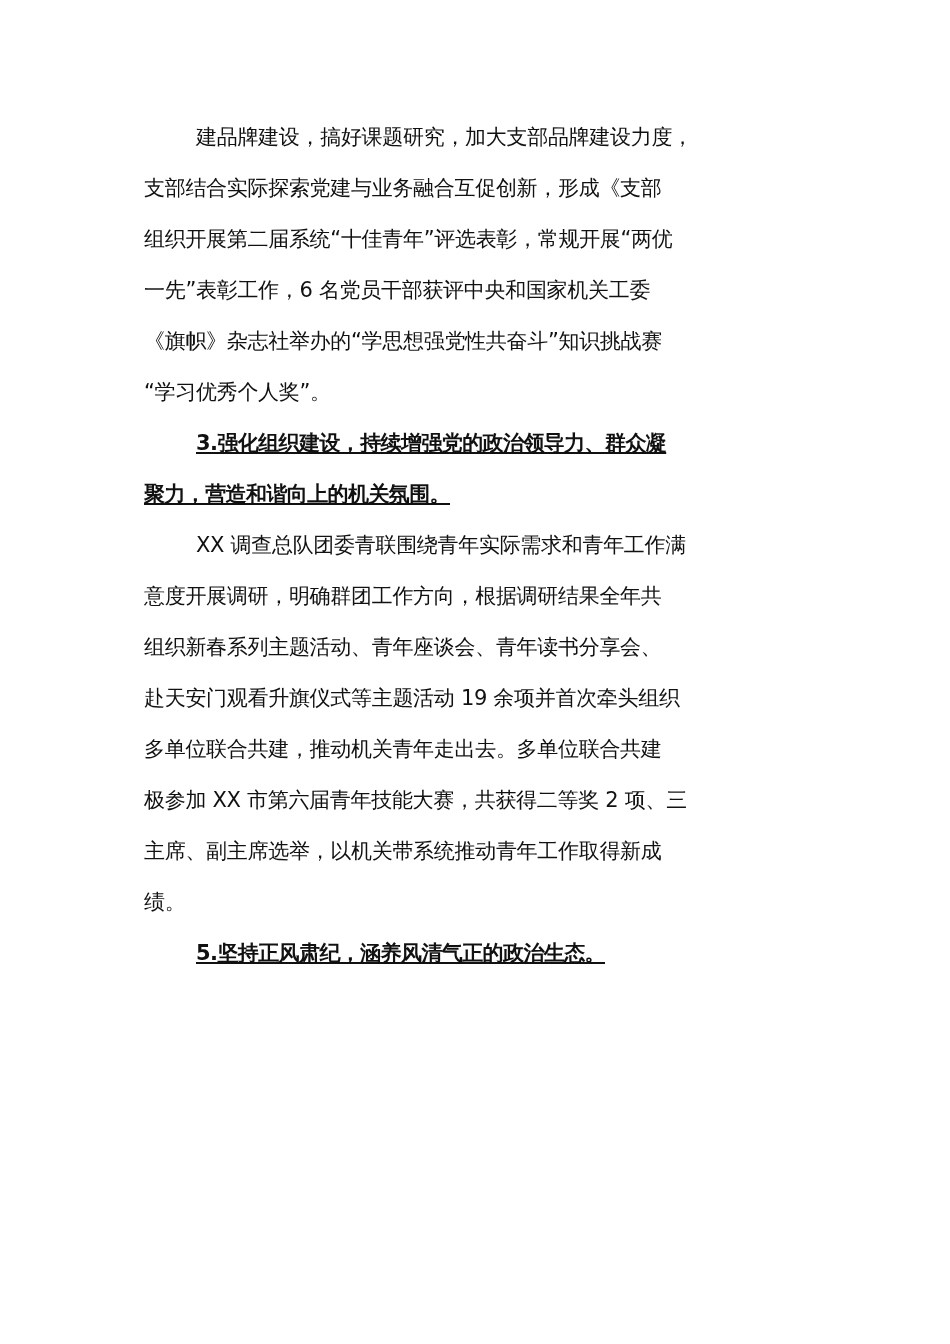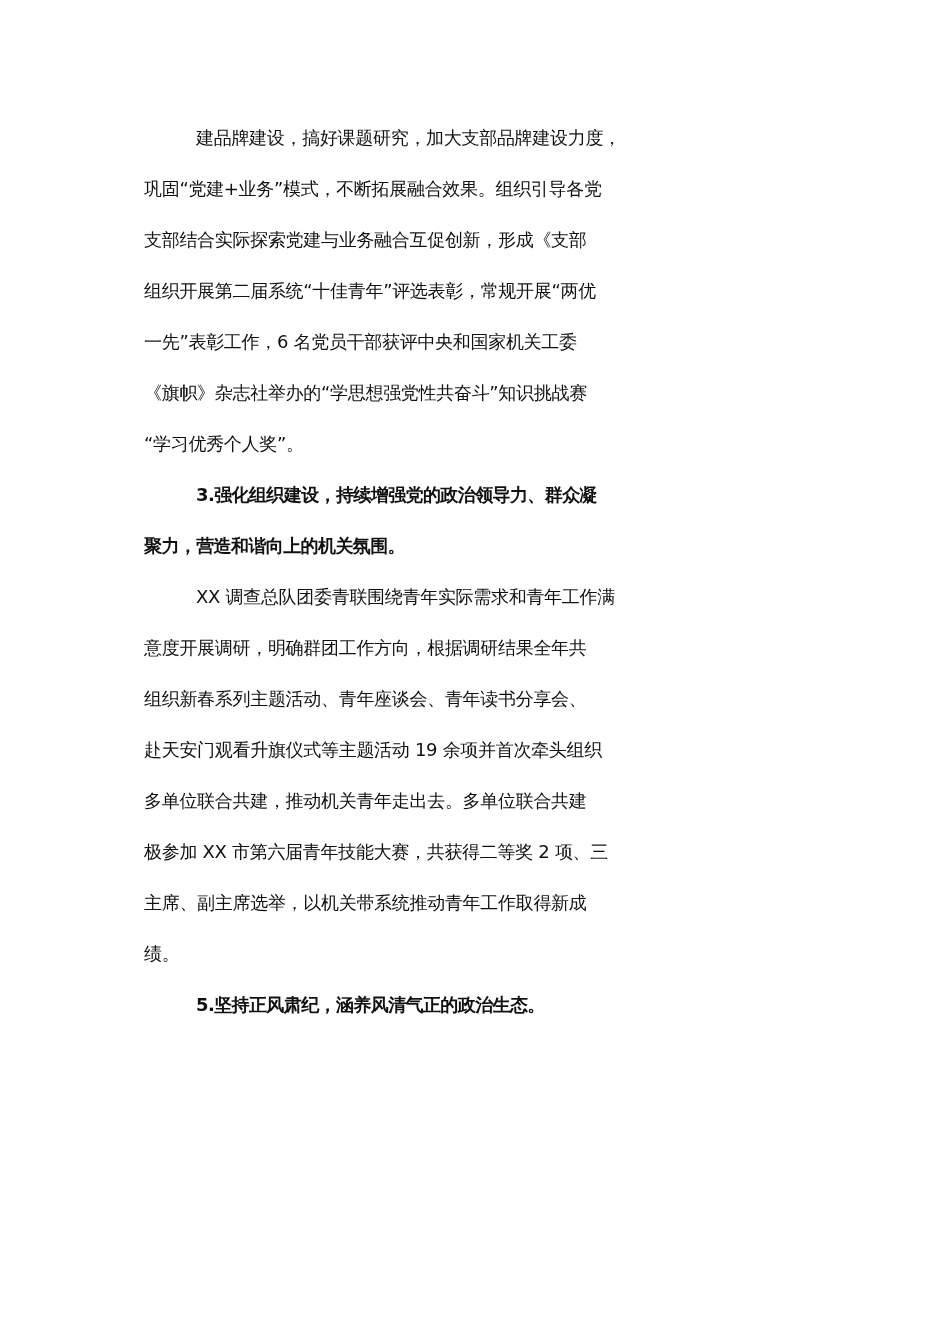--- a/index.html
+++ b/index.html
@@ -17,40 +17,40 @@
     }
     .page {
       position: absolute;
       left: 144px;
       top: 112px;
       width: 684px;
     }
     .line {
       height: 51px;
       line-height: 51px;
-      font-size: 18px;
+      font-size: 21px;
       white-space: nowrap;
       letter-spacing: -0.3px;
     }
     .indent {
       padding-left: 52px;
     }
     .bold {
       font-weight: bold;
       letter-spacing: -0.6px;
+      text-decoration: underline;
     }
   </style>
 </head>
 <body>
 
 <div class="page">
 
   <div>
     <div class="line indent">建品牌建设，搞好课题研究，加大支部品牌建设力度，</div>
-    <div class="line">巩固“党建+业务”模式，不断拓展融合效果。组织引导各党</div>
     <div class="line">支部结合实际探索党建与业务融合互促创新，形成《支部</div>
     <div class="line">组织开展第二届系统“十佳青年”评选表彰，常规开展“两优</div>
     <div class="line">一先”表彰工作，6 名党员干部获评中央和国家机关工委</div>
     <div class="line">《旗帜》杂志社举办的“学思想强党性共奋斗”知识挑战赛</div>
     <div class="line">“学习优秀个人奖”。</div>
   </div>
 
   <div>
     <div class="line indent bold">3.强化组织建设，持续增强党的政治领导力、群众凝</div>
     <div class="line bold">聚力，营造和谐向上的机关氛围。</div>

